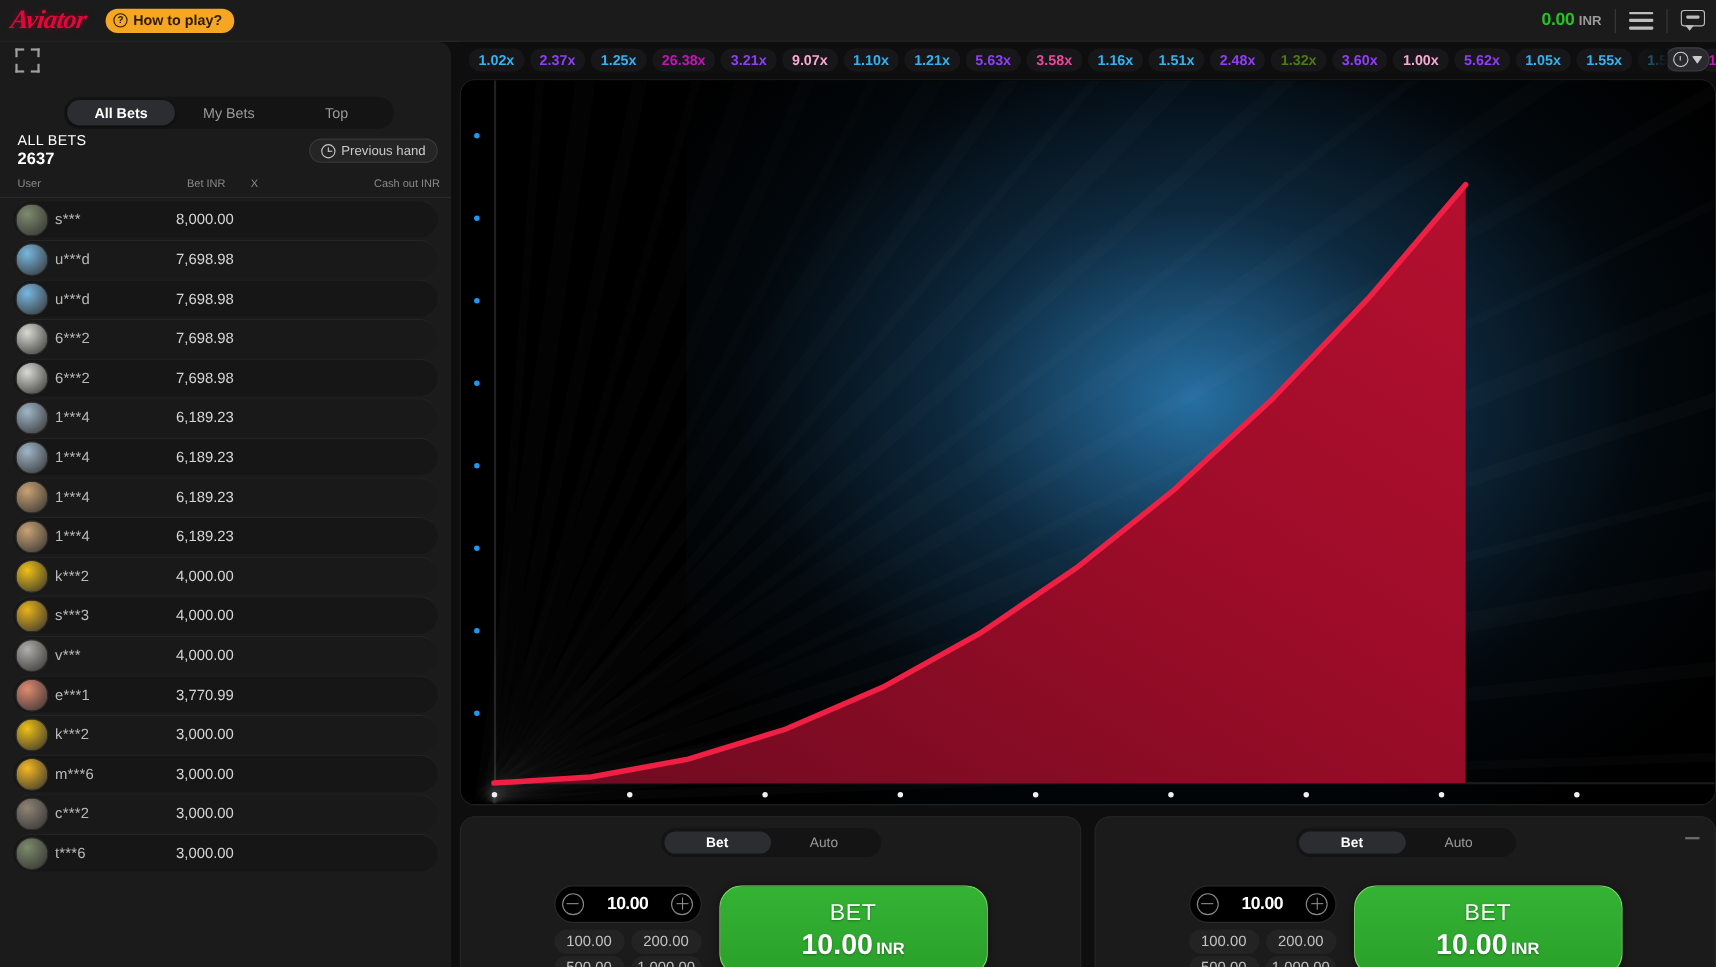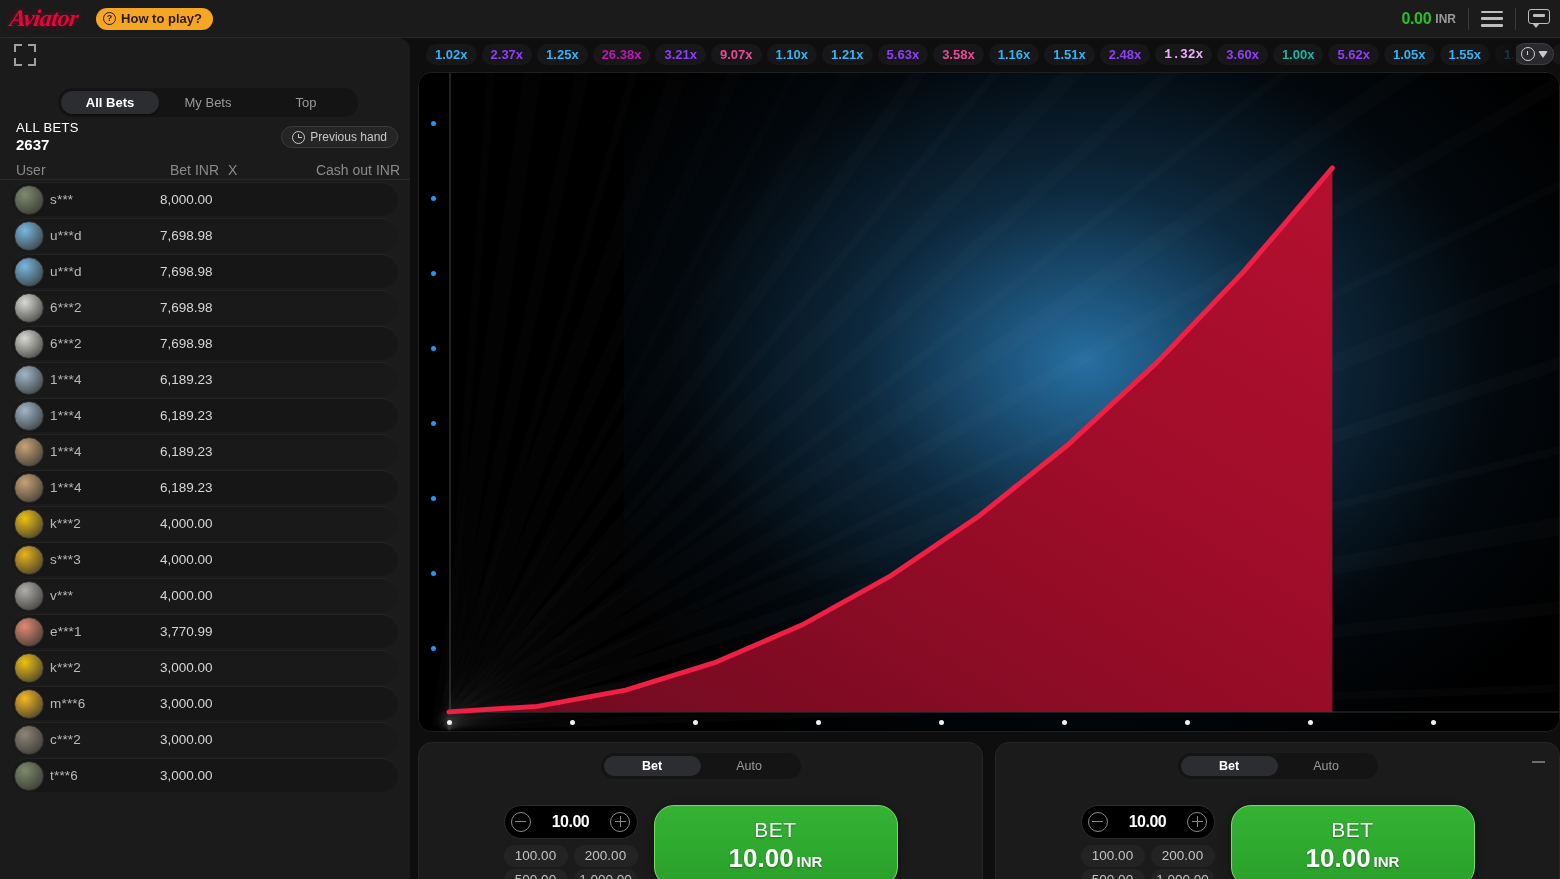--- a/index.html
+++ b/index.html
@@ -76,21 +76,21 @@
     position:absolute; right:12px; top:88px; height:22px; border-radius:11px;
     border:1px solid #3a3a3a; background:#252525; color:#c9c9c9; font-size:12px;
     display:flex; align-items:center; gap:5px; padding:0 10px; cursor:pointer;
   }
   .clk { width:13px;height:13px;border:1.5px solid #c9c9c9;border-radius:50%; position:relative;}
   .clk:after{content:"";position:absolute;left:4.5px;top:2px;width:1.4px;height:4px;background:#c9c9c9;}
   .clk:before{content:"";position:absolute;left:5px;top:5.5px;width:3.5px;height:1.4px;background:#c9c9c9;}
 
   .colhead {
     position:absolute; left:0; top:124px; width:410px; height:18px;
-    border-bottom:1px solid #2a2a2a; font-size:14px; color:#8a8a8a;
+    border-bottom:1px solid #2a2a2a; font-size:10px; color:#8a8a8a;
   }
   .colhead .u { position:absolute; left:16px; top:0; }
   .colhead .b { position:absolute; left:170px; top:0; }
   .colhead .x { position:absolute; left:228px; top:0; }
   .colhead .c { position:absolute; right:10px; top:0; }
 
   .betlist { position:absolute; left:0; top:144px; width:410px; height:712px; overflow:hidden; }
   .betrow {
     position:relative; margin:0 12px 2px 12px; height:34px;
     background:#191919; border-radius:17px; display:flex; align-items:center;
@@ -362,31 +362,31 @@
   </div>
 
   <div class="right">
 
     <div class="histbar" id="histbar">
       <div class="chip" style="color: rgb(52, 179, 241);">1.02x</div>
         <div class="chip" style="color: rgb(145, 62, 248);">2.37x</div>
         <div class="chip" style="color: rgb(52, 179, 241);">1.25x</div>
         <div class="chip" style="color: rgb(192, 23, 180);">26.38x</div>
         <div class="chip" style="color: rgb(145, 62, 248);">3.21x</div>
-        <div class="chip" style="color: #ec4899; text-align: center;">9.07x</div>
+        <div class="chip" style="color: #f9a8d4; text-align: center;">9.07x</div>
         <div class="chip" style="color: rgb(52, 179, 241);">1.10x</div>
         <div class="chip" style="color: rgb(52, 179, 241);">1.21x</div>
         <div class="chip" style="color: rgb(145, 62, 248);">5.63x</div>
         <div class="chip" style="color: #ec4899;">3.58x</div>
         <div class="chip" style="color: rgb(52, 179, 241);">1.16x</div>
         <div class="chip" style="color: rgb(52, 179, 241);">1.51x</div>
         <div class="chip" style="color: rgb(145, 62, 248);">2.48x</div>
-        <div class="chip" style="color: #f0abfc; font-family: Liberation Mono, monospace;">1.32x</div>
+        <div class="chip" style="color: #4d7c0f;">1.32x</div>
         <div class="chip" style="color: rgb(145, 62, 248);">3.60x</div>
-        <div class="chip" style="color: #14b8a6;">1.00x</div>
+        <div class="chip" style="color: #f9a8d4;">1.00x</div>
         <div class="chip" style="color: rgb(145, 62, 248);">5.62x</div>
         <div class="chip" style="color: rgb(52, 179, 241);">1.05x</div>
         <div class="chip" style="color: rgb(52, 179, 241);">1.55x</div>
         <div class="chip" style="color: rgb(52, 179, 241);">1.53x</div>
         <div class="chip" style="color: rgb(192, 23, 180);">12.51x</div>
         <div class="histbtn">
         <span class="clk2"></span>
         <span class="tri"></span>
       </div>
     </div>

